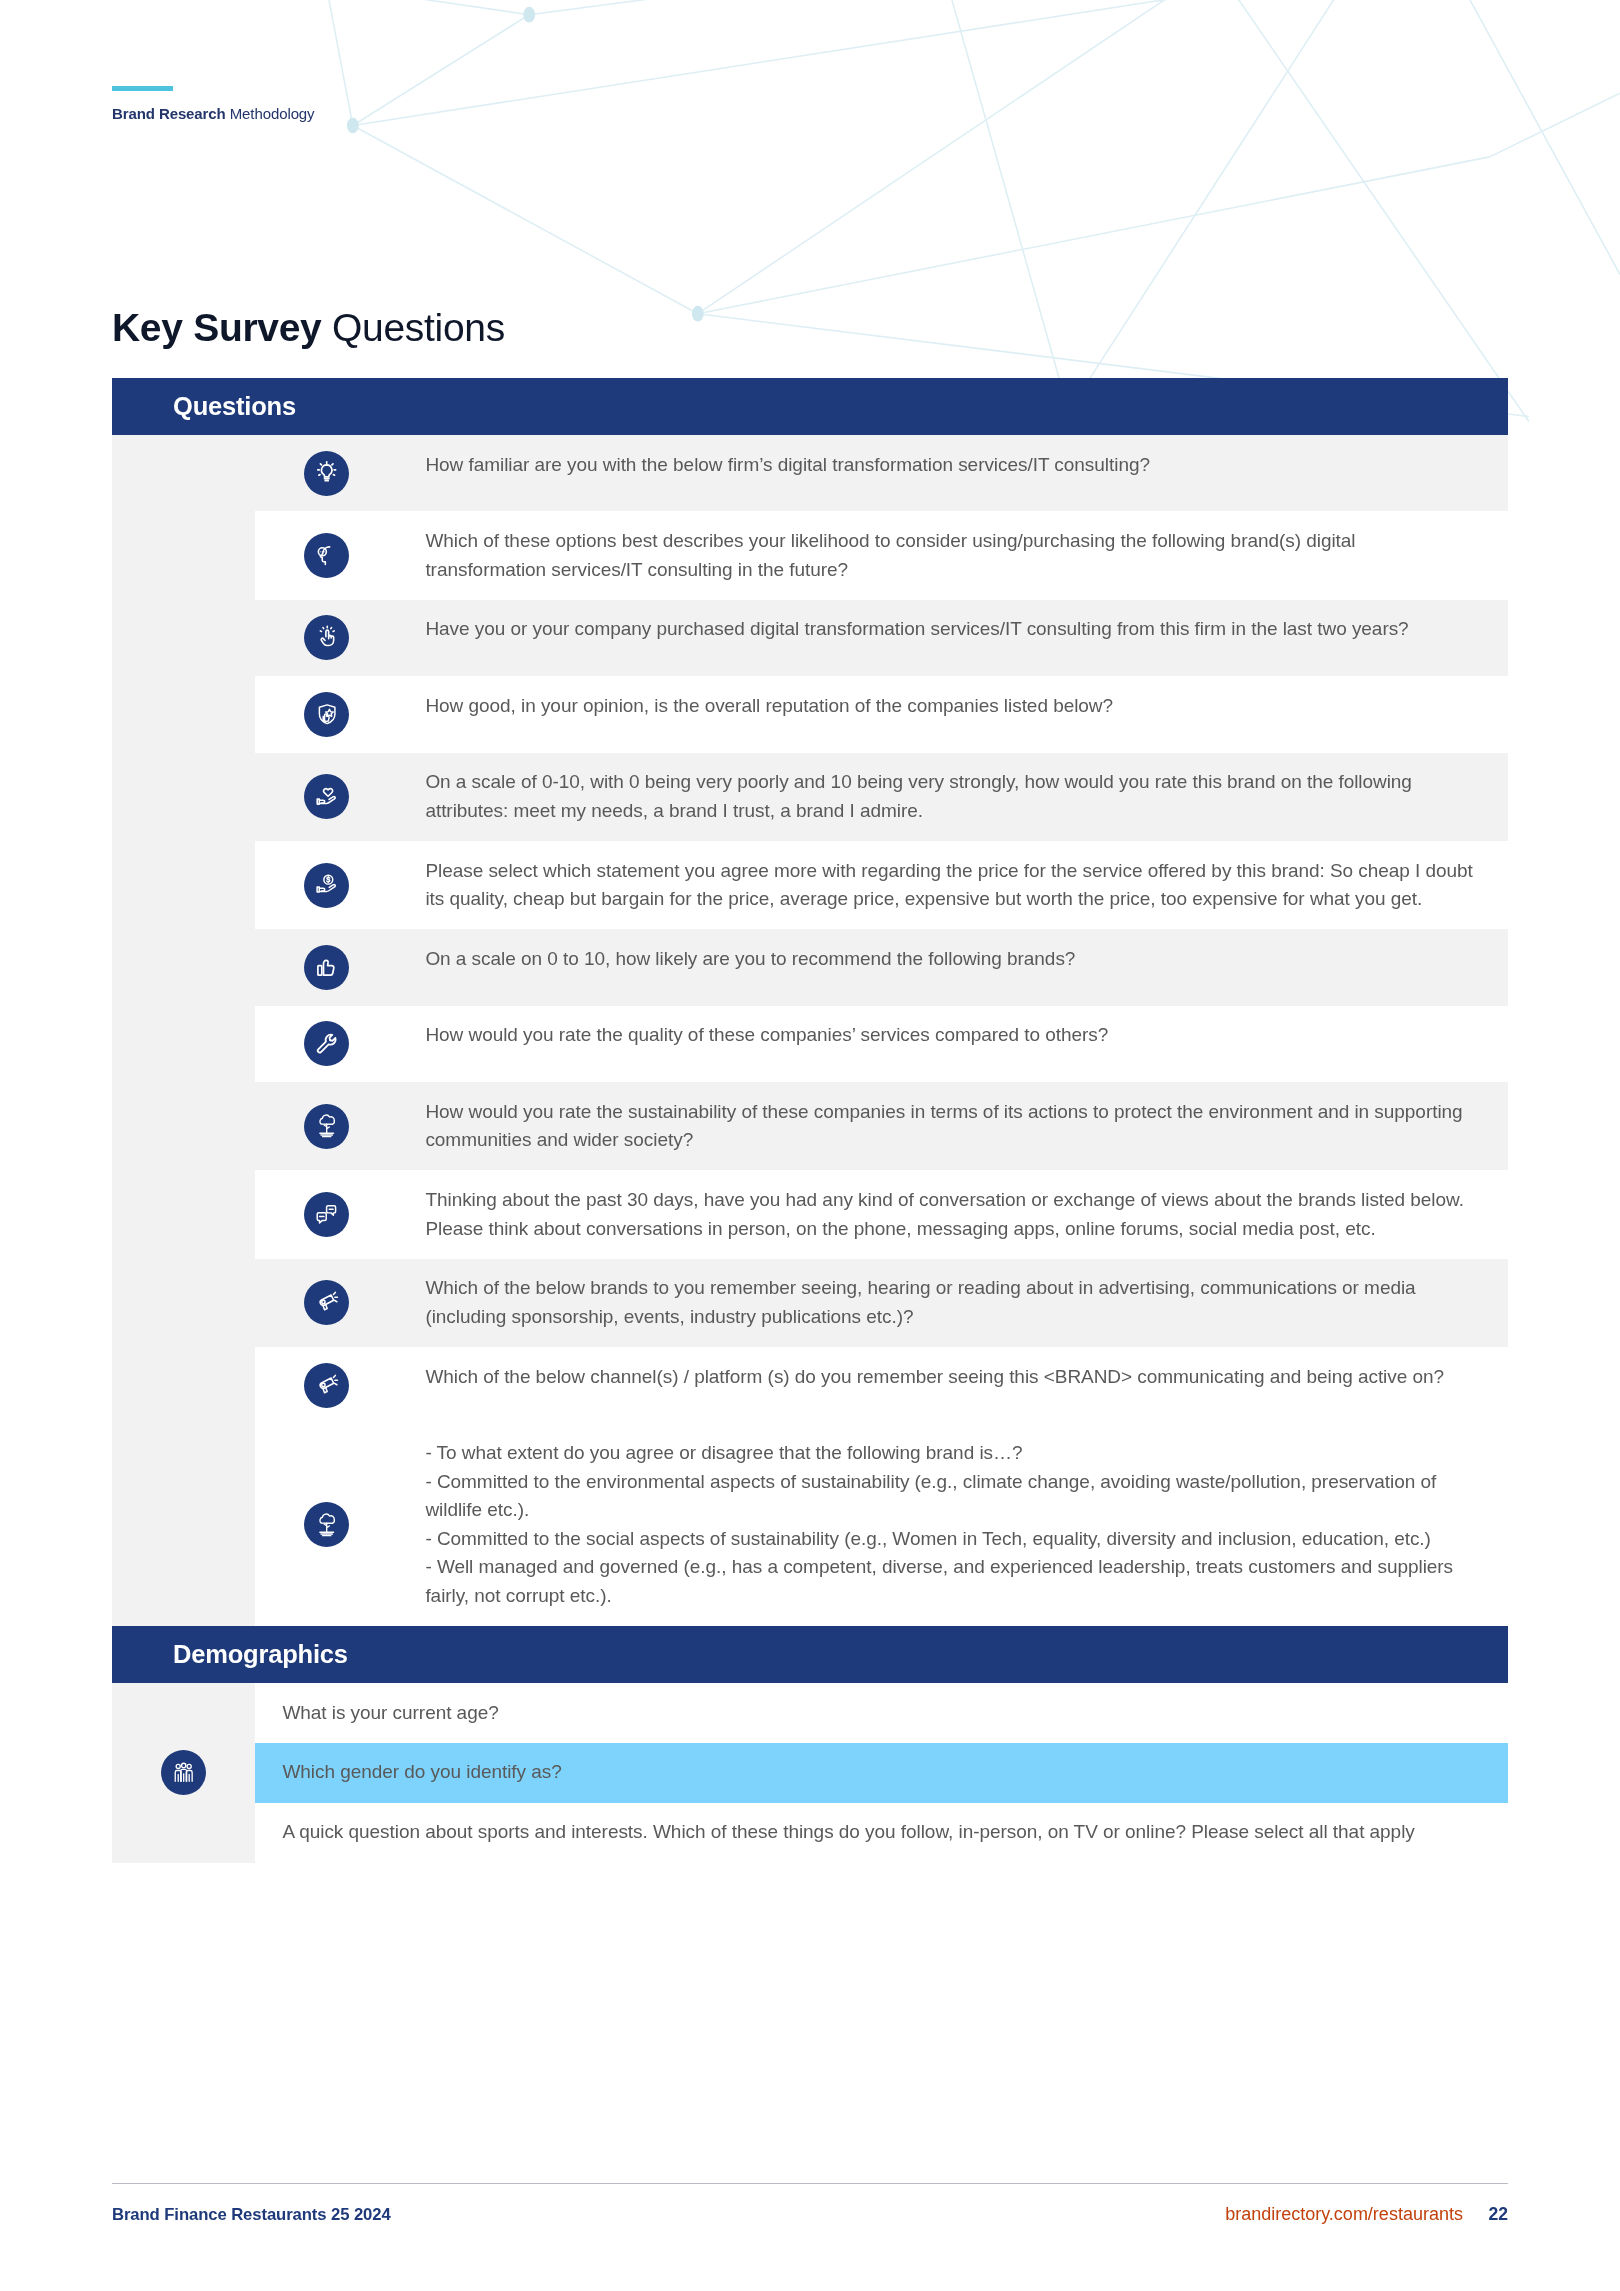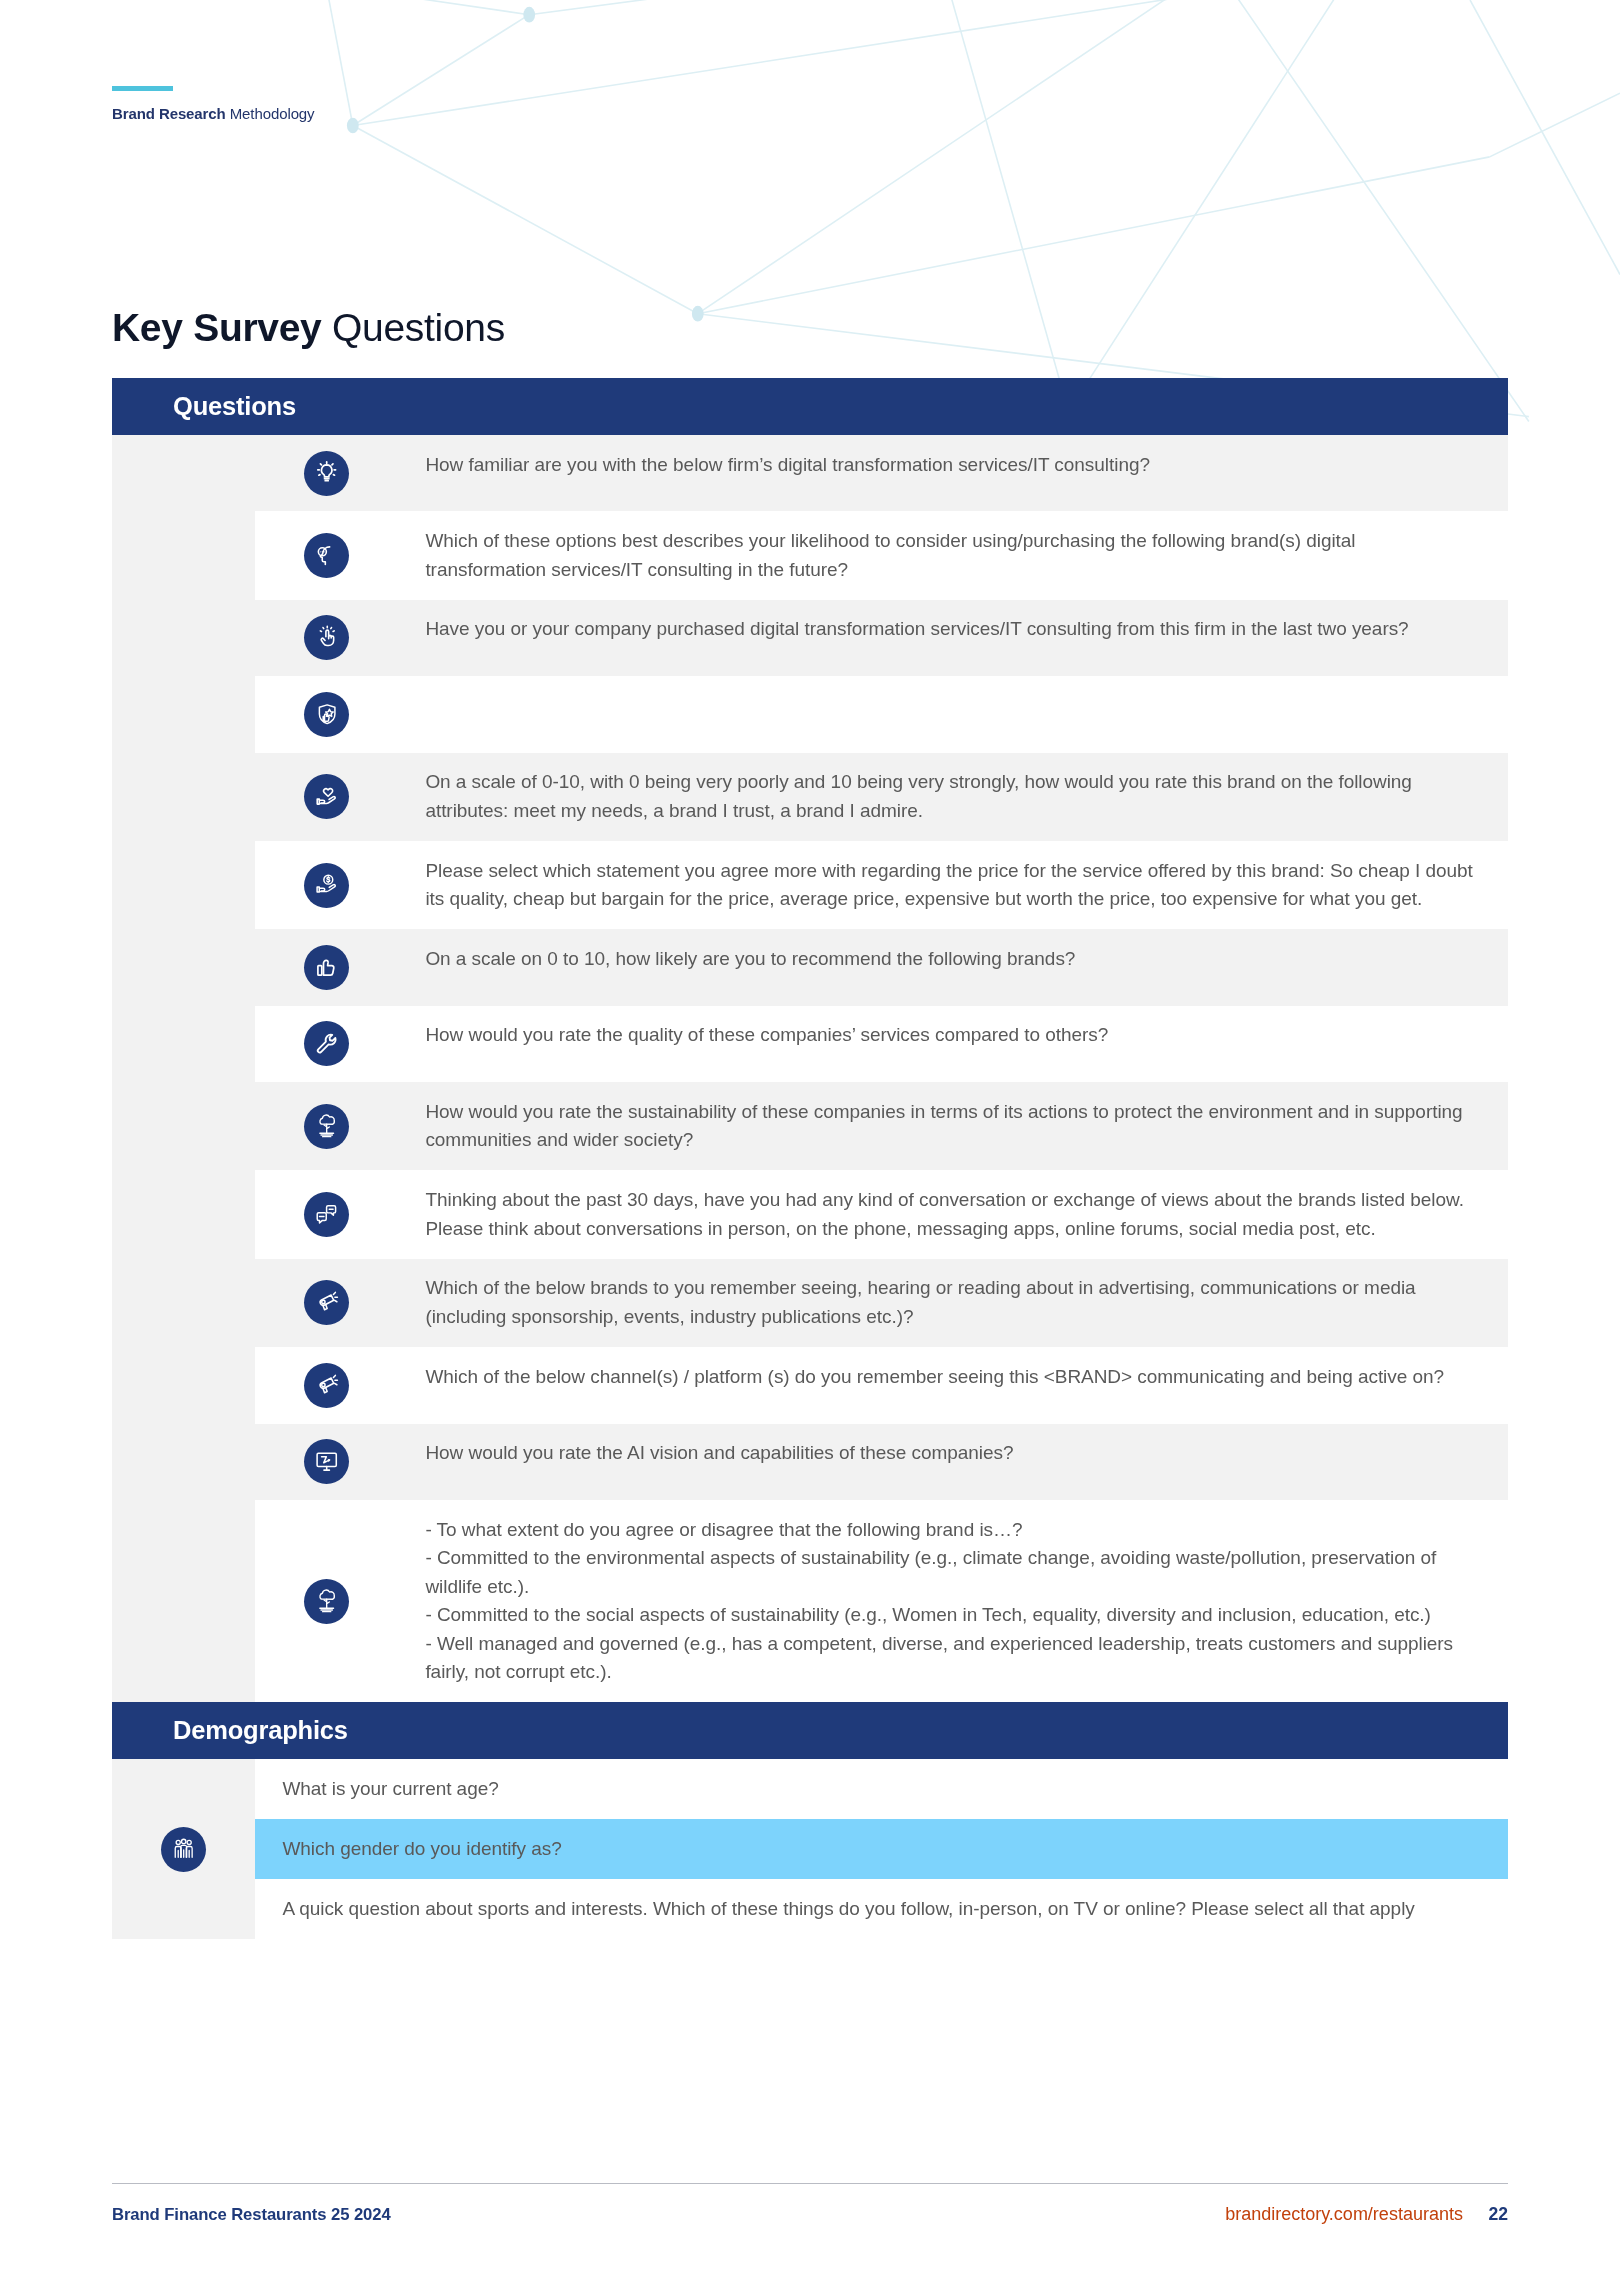--- a/index.html
+++ b/index.html
@@ -293,20 +293,21 @@
         <div class="qrow plain">
           <div class="qicon-slot">
             <span class="ico">
               <svg width="27.4" height="27.4" viewBox="0 0 24 24" fill="none" stroke="#ffffff" stroke-width="1.3" stroke-linecap="round" stroke-linejoin="round">
                 <path d="M12.4 3.4 5.6 5.5v6c0 4.2 3 7.1 6.8 8.3 3.8-1.2 6.8-4.1 6.8-8.3v-6z"></path>
                 <path d="m14.4 7.2 1 2.1 2.3.3-1.7 1.6.4 2.3-2-1.1-2 1.1.4-2.3-1.7-1.6 2.3-.3z"></path>
                 <path d="M8.9 13.5v4.1M10.1 13.4v-1c0-.6.5-1.1 1.1-1.1.5 0 .8.4.8.9l-.2 1.2h1.5c.5 0 .9.5.8 1l-.5 2.6c-.1.5-.5.8-1 .8h-2.5z"></path>
               </svg>
             </span>
           </div>
+          <div class="qtext">How good, in your opinion, is the overall reputation of the companies listed below?</div>
         </div>
 
         <div class="qrow alt">
           <div class="qicon-slot">
             <span class="ico">
               <svg width="27.4" height="27.4" viewBox="0 0 24 24" fill="none" stroke="#ffffff" stroke-width="1.4" stroke-linecap="round" stroke-linejoin="round">
                 <path d="M13.2 11.6 9.9 8.5a2 2 0 0 1 2.9-2.8l.4.4.4-.4a2 2 0 1 1 2.8 2.8z"></path>
                 <path d="M3.7 14.1h1.8v4.4H3.7z"></path>
                 <path d="M5.7 15.1h3.1c.8 0 1.4.5 1.4 1.2s-.6 1.2-1.4 1.2H7.3"></path>
                 <path d="M5.7 17.9h6.1c.7 0 1.3-.2 1.9-.6l5.1-3.4c.6-.4.8-1.1.4-1.6-.4-.5-1.1-.6-1.7-.2l-3.4 2.3"></path>
@@ -401,33 +402,20 @@
                 <path d="M15.9 5.3 7.4 9.6a2.6 2.6 0 0 0 2.3 4.6l8.5-4.3z"></path>
                 <circle cx="9.1" cy="11.3" r="1.5"></circle>
                 <path d="m8.6 14 1.5 4.2 2.3-1.1-1.3-3.6"></path>
                 <path d="M17.9 4.8 19.6 3M19.2 7.3h2.2M18.9 10l2 1.2"></path>
               </svg>
             </span>
           </div>
           <div class="qtext">Which of the below channel(s) / platform (s) do you remember seeing this &lt;BRAND&gt; communicating and being active on?</div>
         </div>
 
-        <div class="qrow alt">
-          <div class="qicon-slot">
-            <span class="ico">
-              <svg width="27.4" height="27.4" viewBox="0 0 24 24" fill="none" stroke="#ffffff" stroke-width="1.35" stroke-linecap="round" stroke-linejoin="round">
-                <rect x="3.6" y="4.6" width="16.8" height="11.6" rx="1.1"></rect>
-                <path d="M9.6 19.4h4.8M12 16.2v3.2"></path>
-                <path d="M7.5 7.6h4.2l-2.3 5.4 5.1-2.6"></path>
-                <path d="m12.9 9.5 2.3 1.1-1.6 1.8z" fill="#fff" stroke="none"></path>
-              </svg>
-            </span>
-          </div>
-          <div class="qtext">How would you rate the AI vision and capabilities of these companies?</div>
-        </div>
 
         <div class="qrow plain">
           <div class="qicon-slot">
             <span class="ico">
               <svg width="27.4" height="27.4" viewBox="0 0 24 24" fill="none" stroke="#ffffff" stroke-width="1.2" stroke-linecap="round" stroke-linejoin="round">
                 <path d="M7.2 10.6a2.9 2.9 0 0 1 1-5.1 3.4 3.4 0 0 1 6.3-1.1 3 3 0 0 1 4.1 3.3 2.6 2.6 0 0 1-1.3 3z"></path>
                 <path d="M12 10.6v7.8M12 12.9l-2.3-1.5M12 14.6l2.3-1.5"></path>
                 <path d="M6 18.6h12M7 20.2h10M8.4 21.6h7.2"></path>
               </svg>
             </span>

